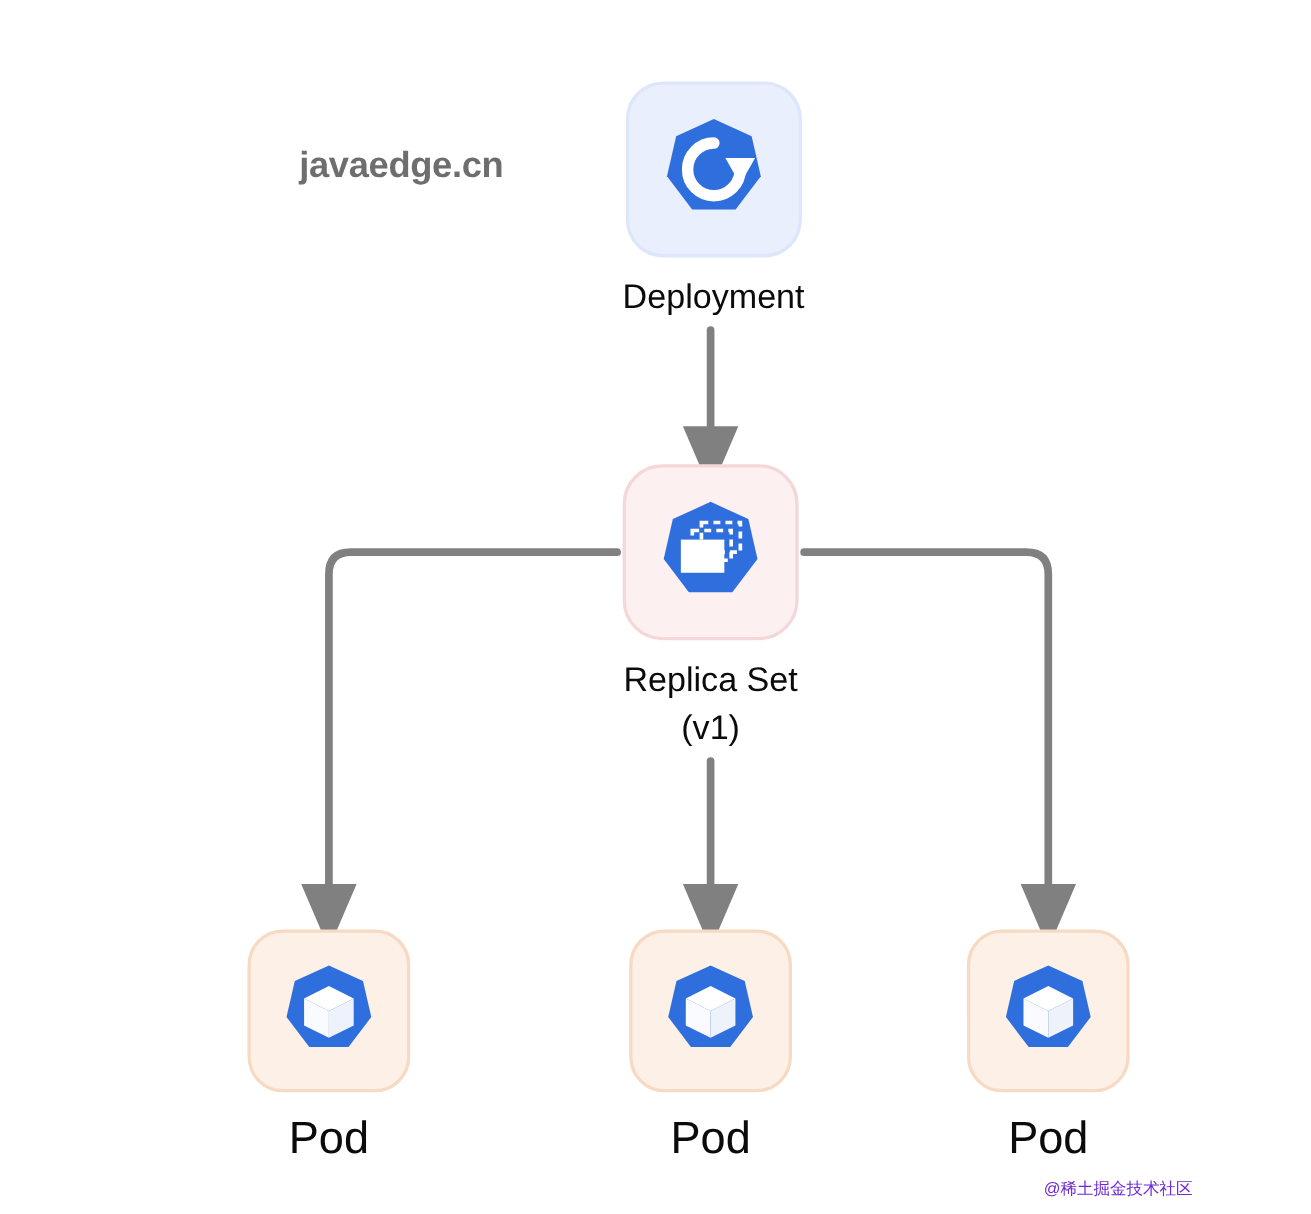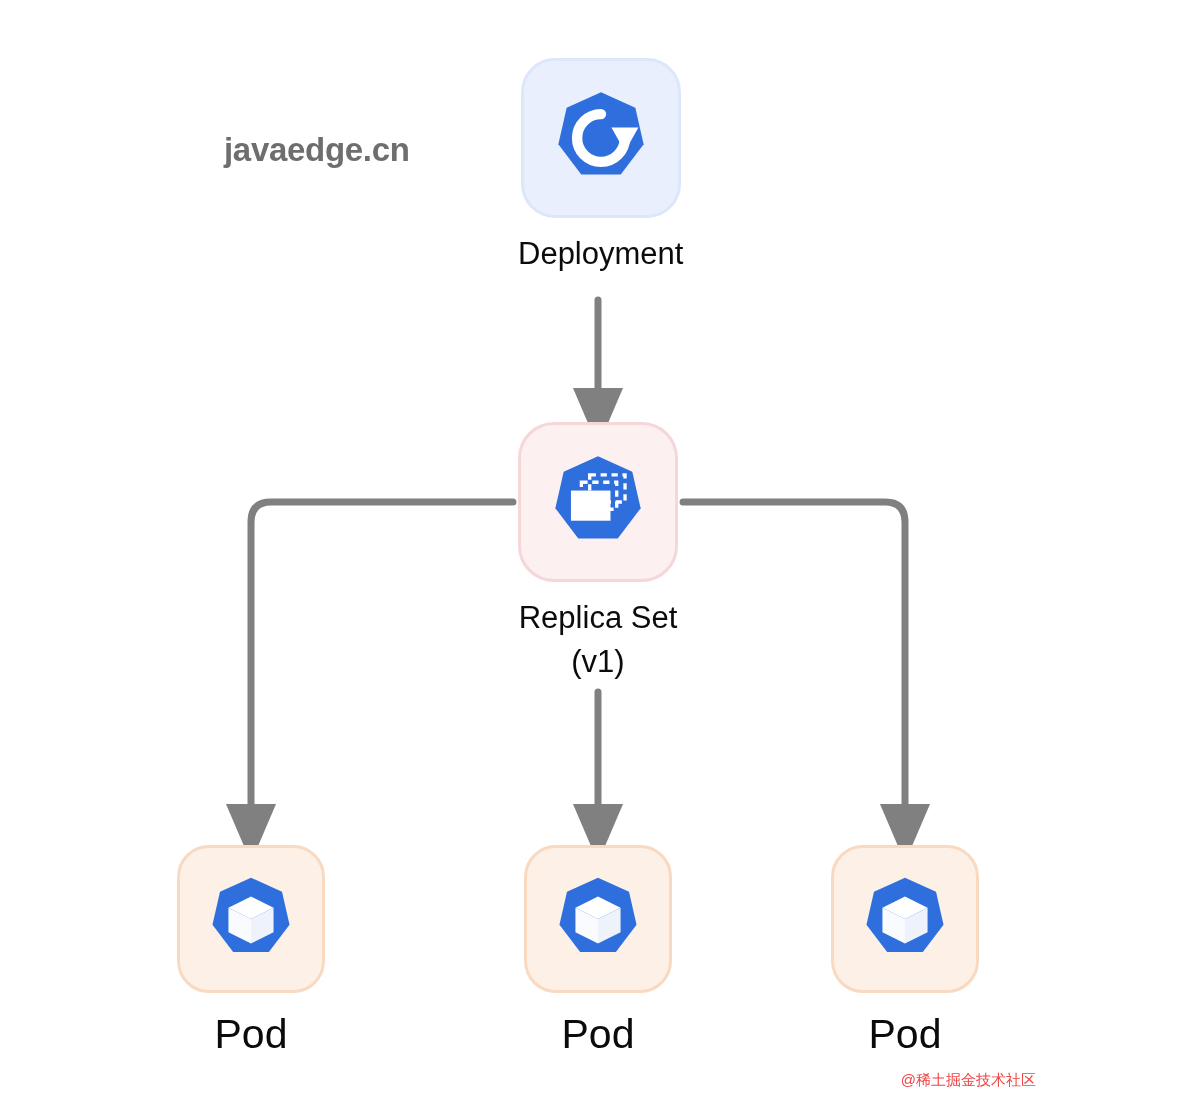--- a/index.html
+++ b/index.html
@@ -10,39 +10,40 @@
   body {
     font-family: "Liberation Sans", sans-serif;
     -webkit-font-smoothing: antialiased;
   }
   #canvas {
     position: relative;
     width: 1054px;
     height: 1104px;
     background: #ffffff;
     overflow: hidden;
+    margin-left: 48px;
   }
 
   
   #brand-watermark {
     position: absolute;
     left: 224px;
     top: 131px;
     font-size: 33px;
     font-weight: bold;
     color: #6e6e6e;
     letter-spacing: -0.3px;
     white-space: nowrap;
   }
   #corner-watermark {
     position: absolute;
     right: 18px;
     bottom: 14px;
     font-size: 15px;
-    color: #ef4444;
+    color: #6d28d9;
     white-space: nowrap;
   }
 
   
   #edges {
     position: absolute;
     left: 0;
     top: 0;
     width: 1192px;
     height: 1104px;
@@ -120,21 +121,21 @@
 
     <g>
       <path d="M598,692 L598,812" fill="none" stroke="#808080" stroke-width="7" stroke-linecap="round" marker-end="url(#arrowhead)"></path>
     </g>
 
     <g>
       <path d="M683,502 L885,502 Q905,502 905,522 L905,812" fill="none" stroke="#808080" stroke-width="7" stroke-linecap="round" stroke-linejoin="round" marker-end="url(#arrowhead)"></path>
     </g>
   </svg>
 
-  <div class="node" style="left:518px; top:58px;">
+  <div class="node" style="left:518px; top:74px;">
     <div class="card deployment">
       <svg width="104" height="104" viewBox="0 0 100 100">
         <polygon points="50,6 83,21 91,56 69,85 31,85 9,56 17,21" fill="#2f6fdd"></polygon>
         <path d="M50,27 A23,23 0 1 0 73,50" fill="none" stroke="#ffffff" stroke-width="10" stroke-linecap="round"></path>
         <polygon points="60,40 86,40 73,63" fill="#ffffff"></polygon>
       </svg>
     </div>
     <div class="node-label">Deployment</div>
   </div>
 

